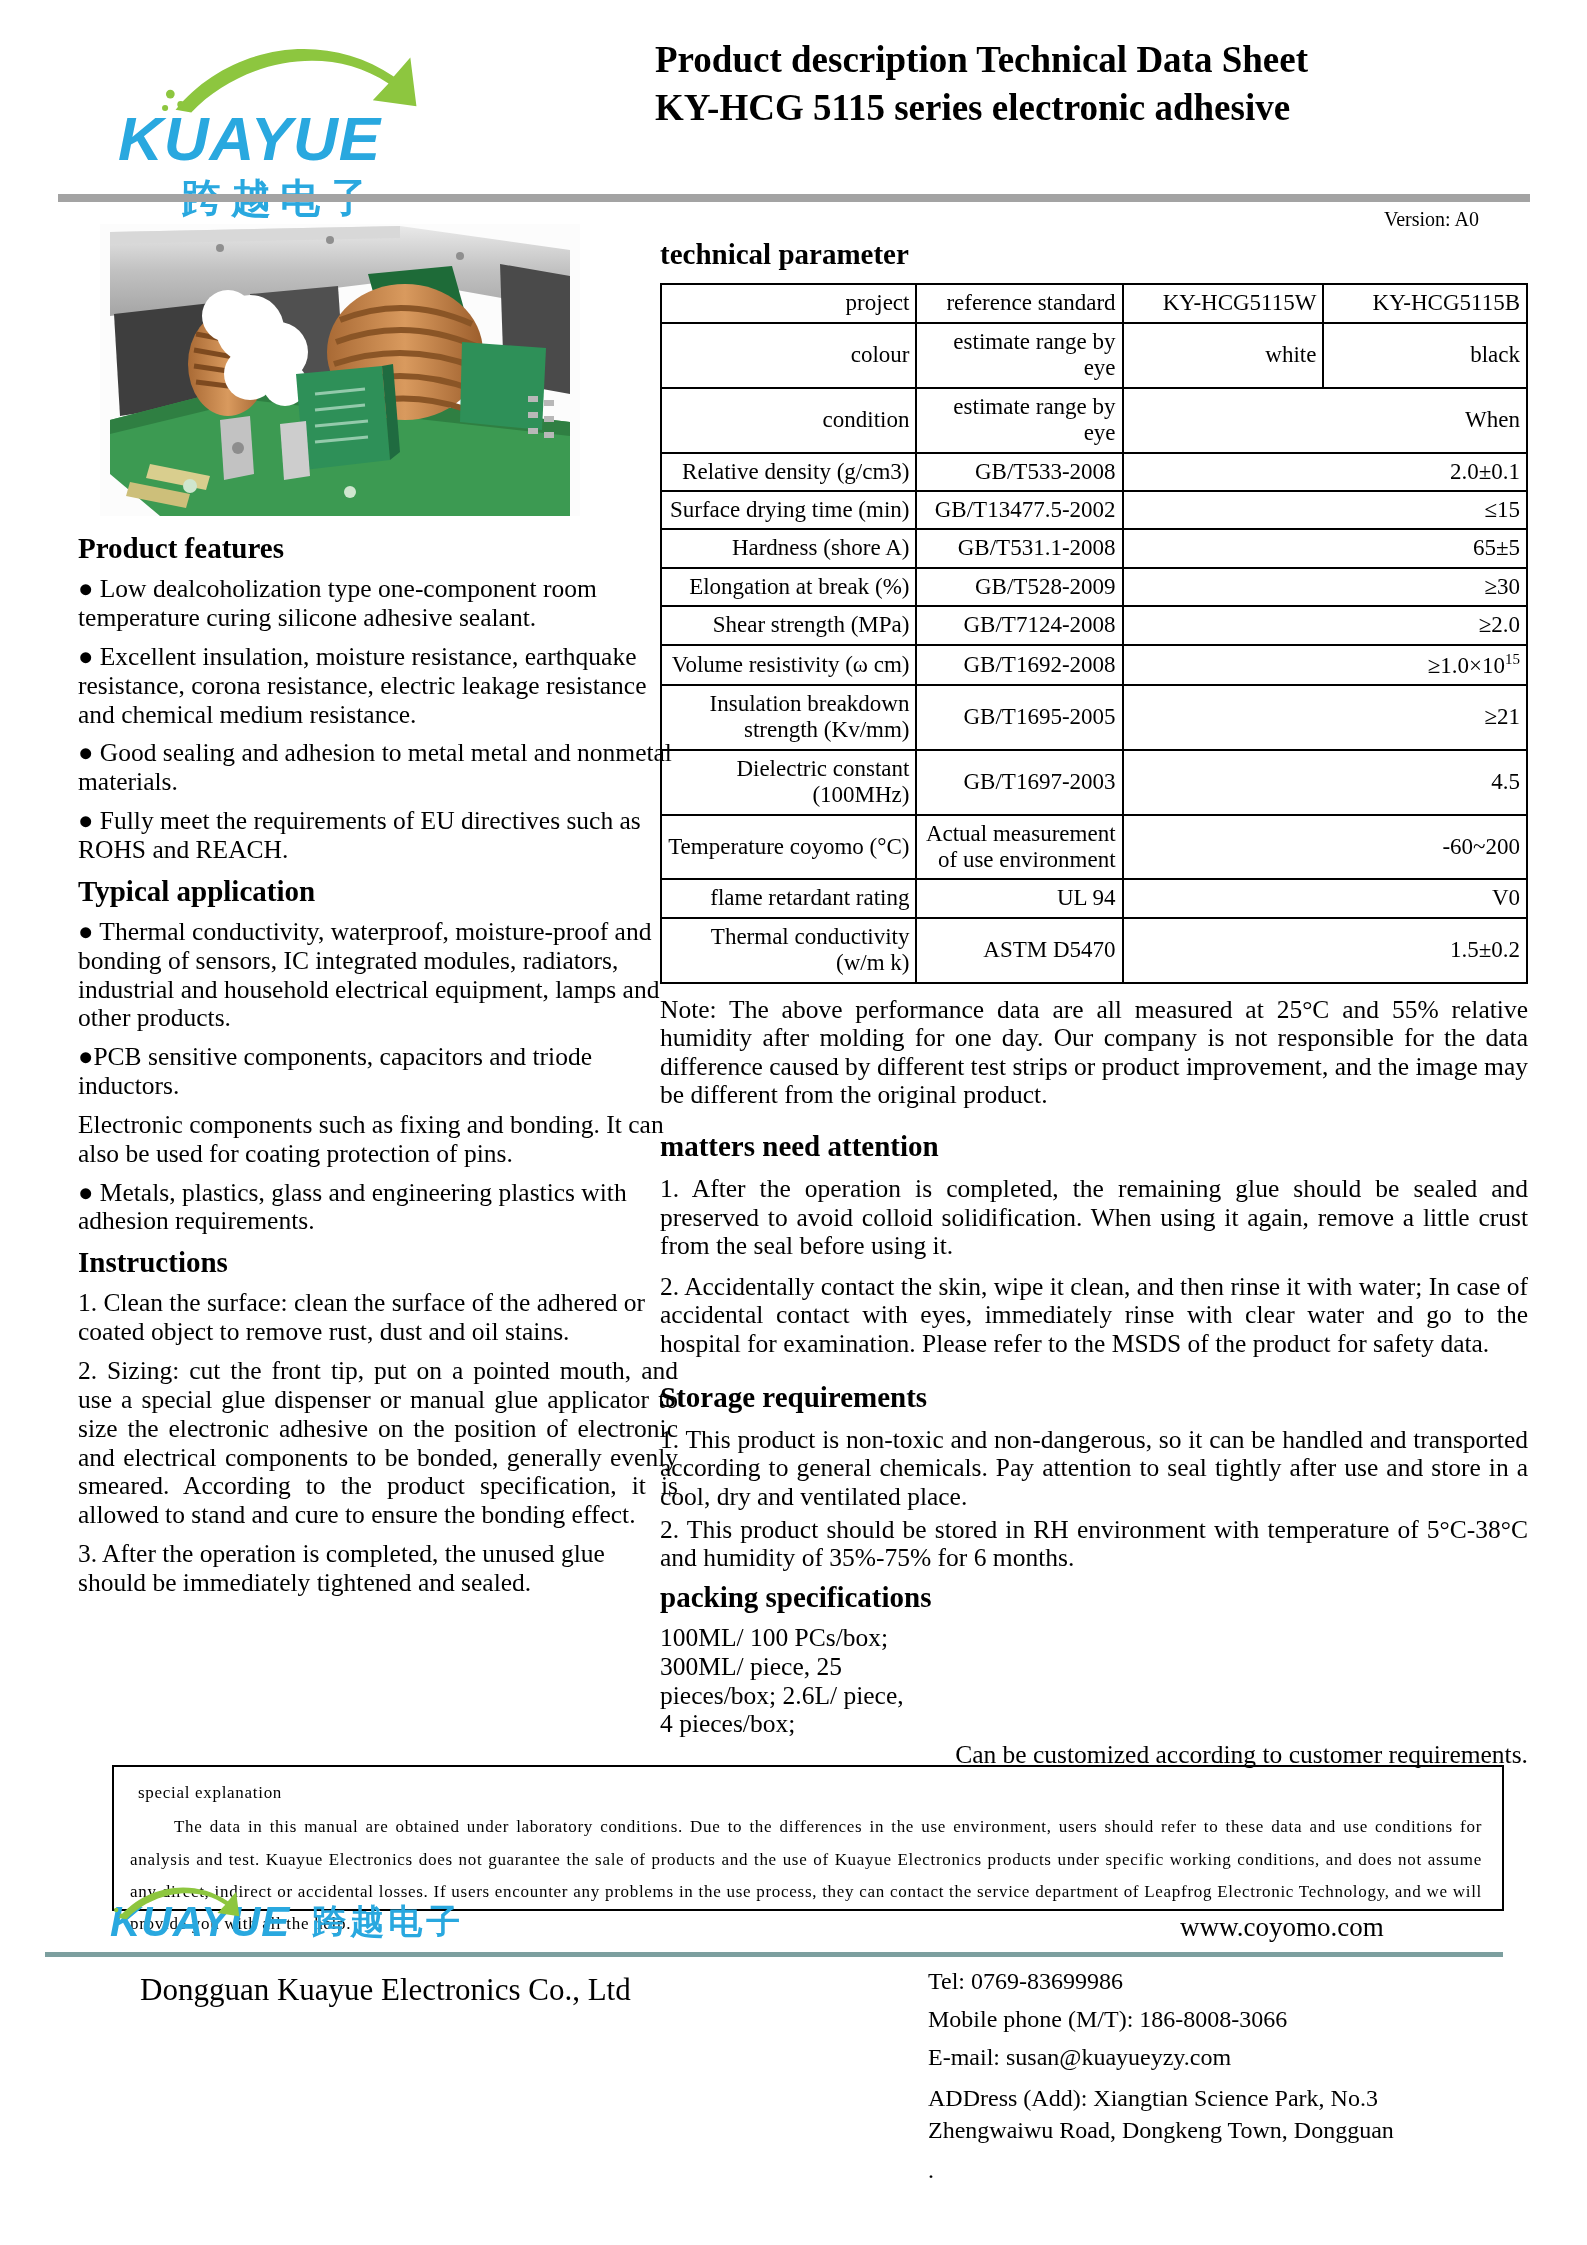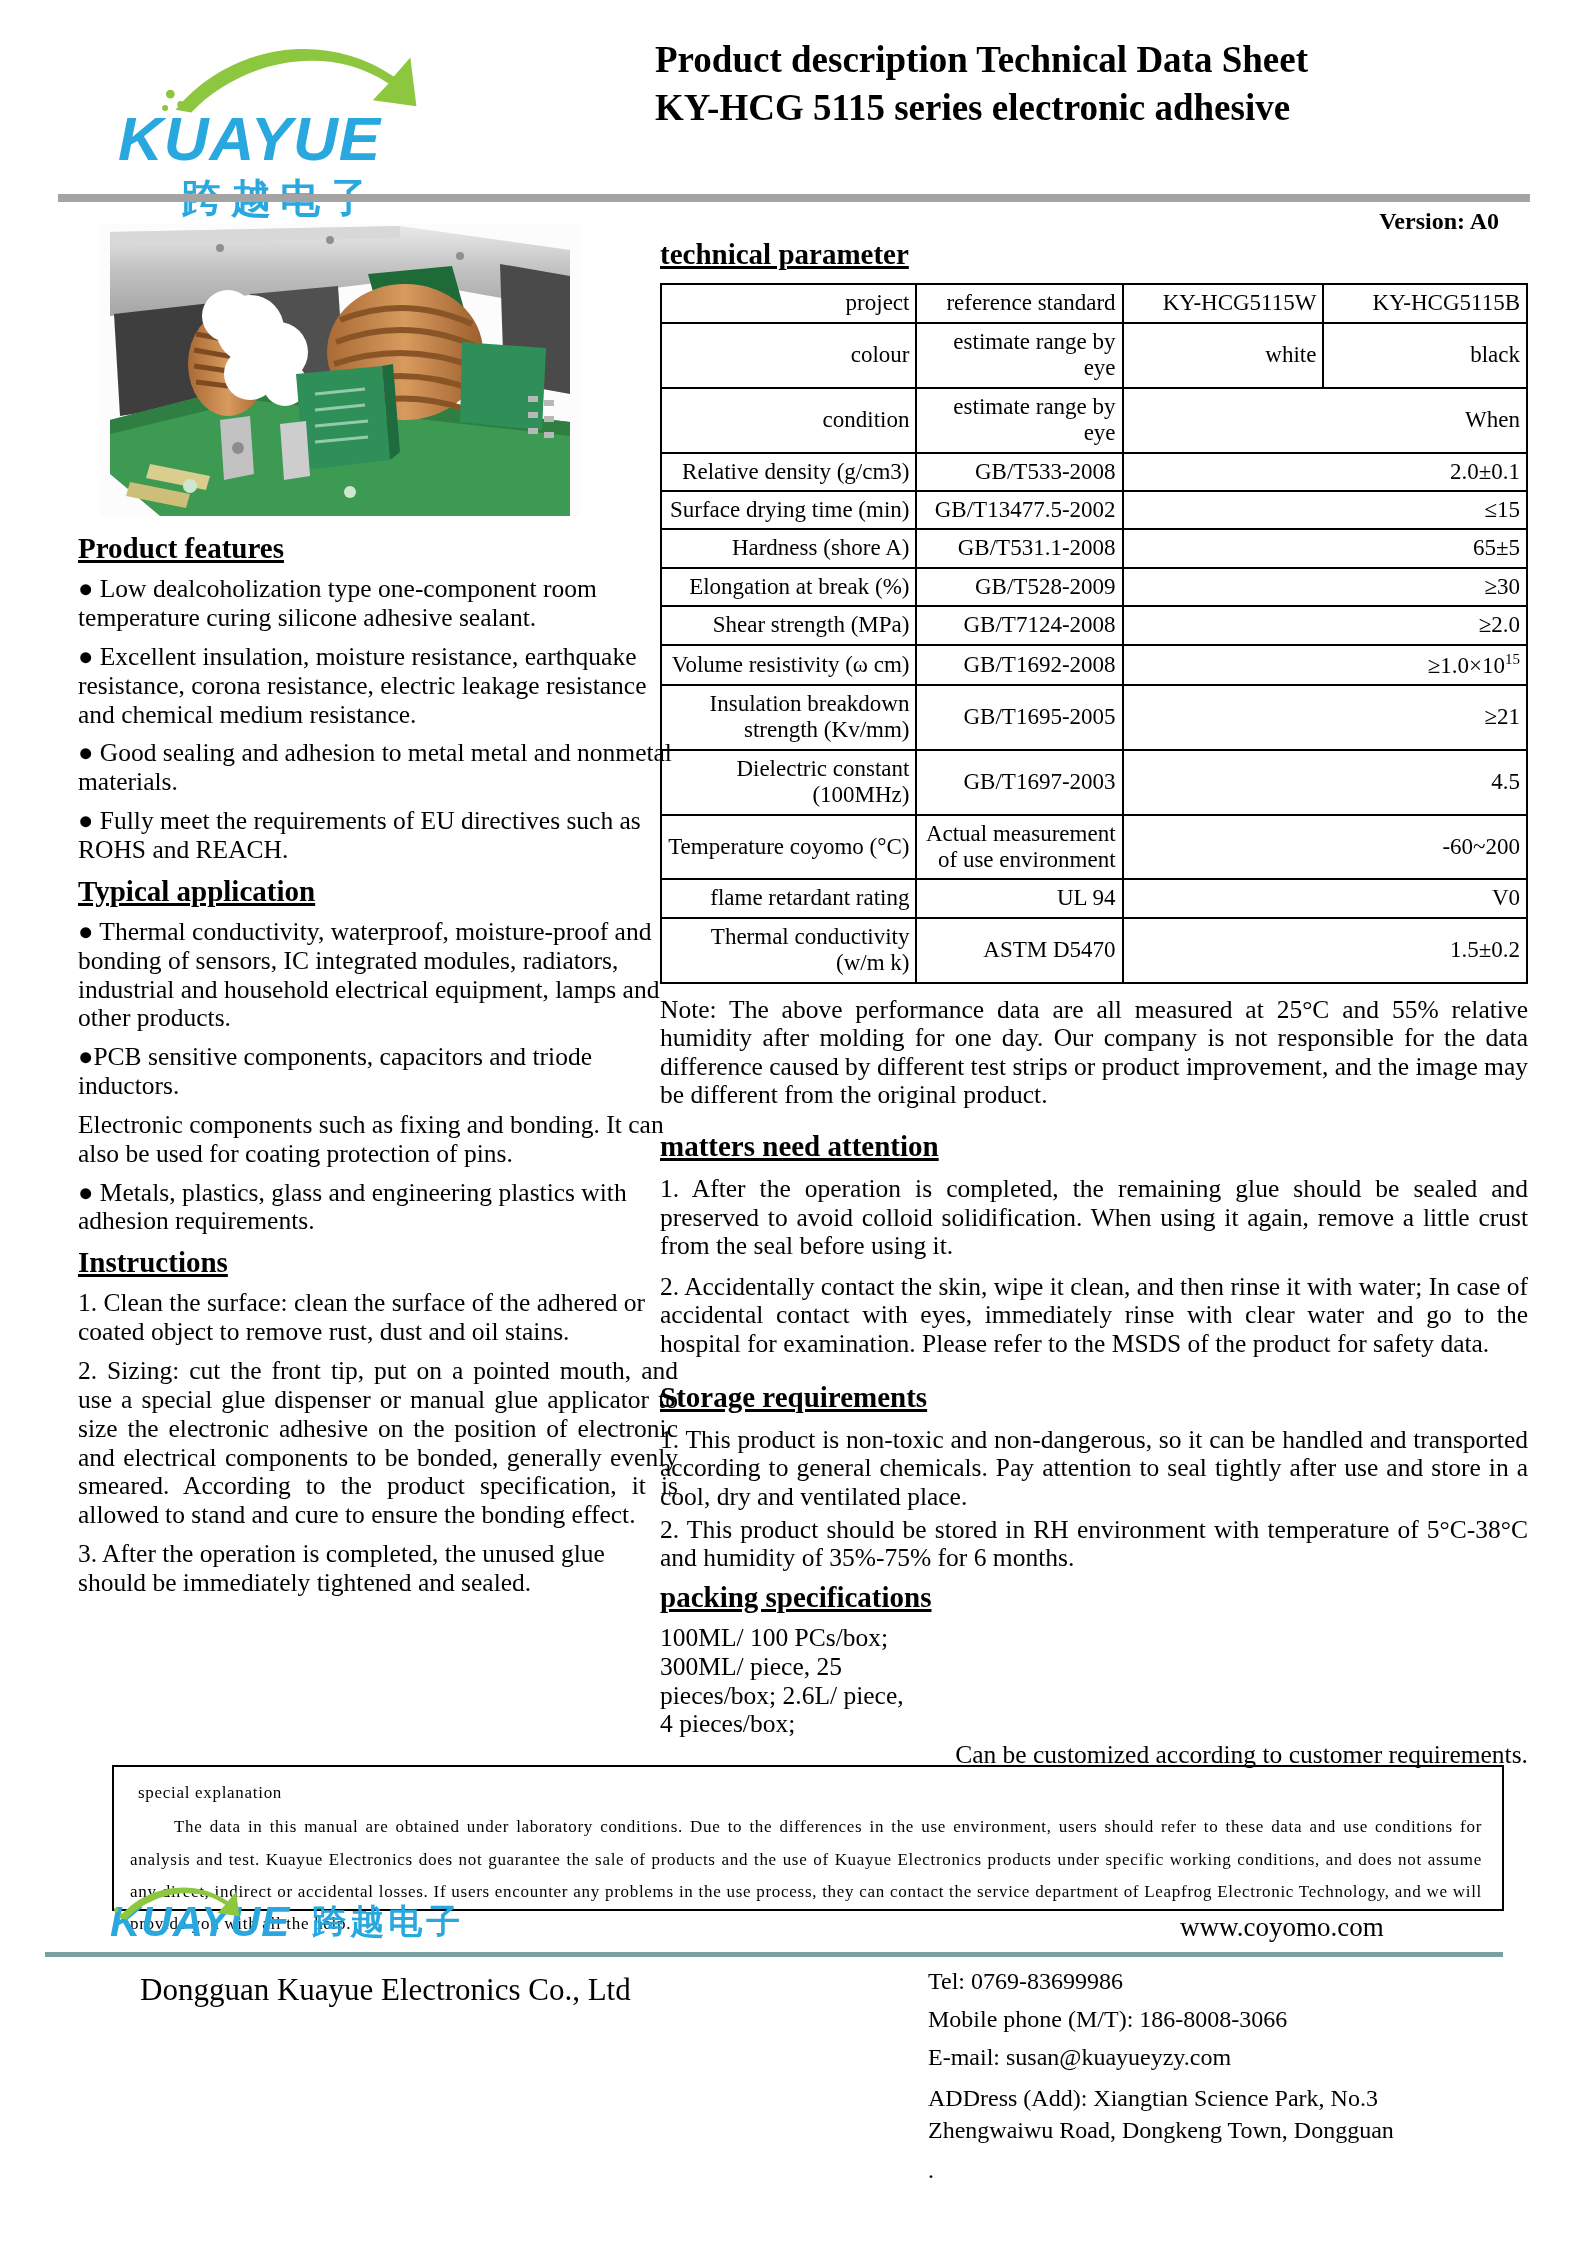--- a/index.html
+++ b/index.html
@@ -27,30 +27,30 @@
   .logo-cn {
     font-family:"Liberation Sans", sans-serif;
     font-weight:bold; font-size:40px; line-height:1.1;
     color: var(--logo-blue,#29a8df);
     letter-spacing:9px; margin:6px 0 0 64px;
   }
   .doc-title { position:absolute; left:655px; top:36px; width:900px;
     font-weight:bold; font-size:37px; line-height:1.3; }
   .head-rule { position:absolute; left:58px; top:194px; width:1472px; height:8px;
     background: var(--rule-gray,#a3a3a3); }
-  .version { position:absolute; right:88px; top:208px; font-size:24px;font-weight:bold; }
+  .version { position:absolute; right:108px; top:208px; font-size:20px; }
 
   
   .left-col  { position:absolute; left:78px;  top:222px; width:600px;
     font-size:25.5px; line-height:1.13; }
   .right-col { position:absolute; left:660px; top:238px; width:868px;
     font-size:25.5px; line-height:1.12; }
 
   .sec-h { font-weight:bold; font-size:29px; line-height:1.15;
-    text-decoration: underline; text-decoration-thickness:3px; margin:0; }
+    text-decoration-thickness:3px; margin:0; }
   .left-col p { margin:10px 0 10px; }
   .right-col p { margin:12px 0 0; text-align:justify; }
   .just { text-align:justify; }
 
   .photo-wrap { margin:2px 0 16px 22px; width:480px; height:292px; }
   .photo-wrap svg { display:block; width:480px; height:292px; }
 
   
   .param-table { width:100%; border-collapse:collapse; margin-top:12px;
     font-size:23px; line-height:1.15; }

